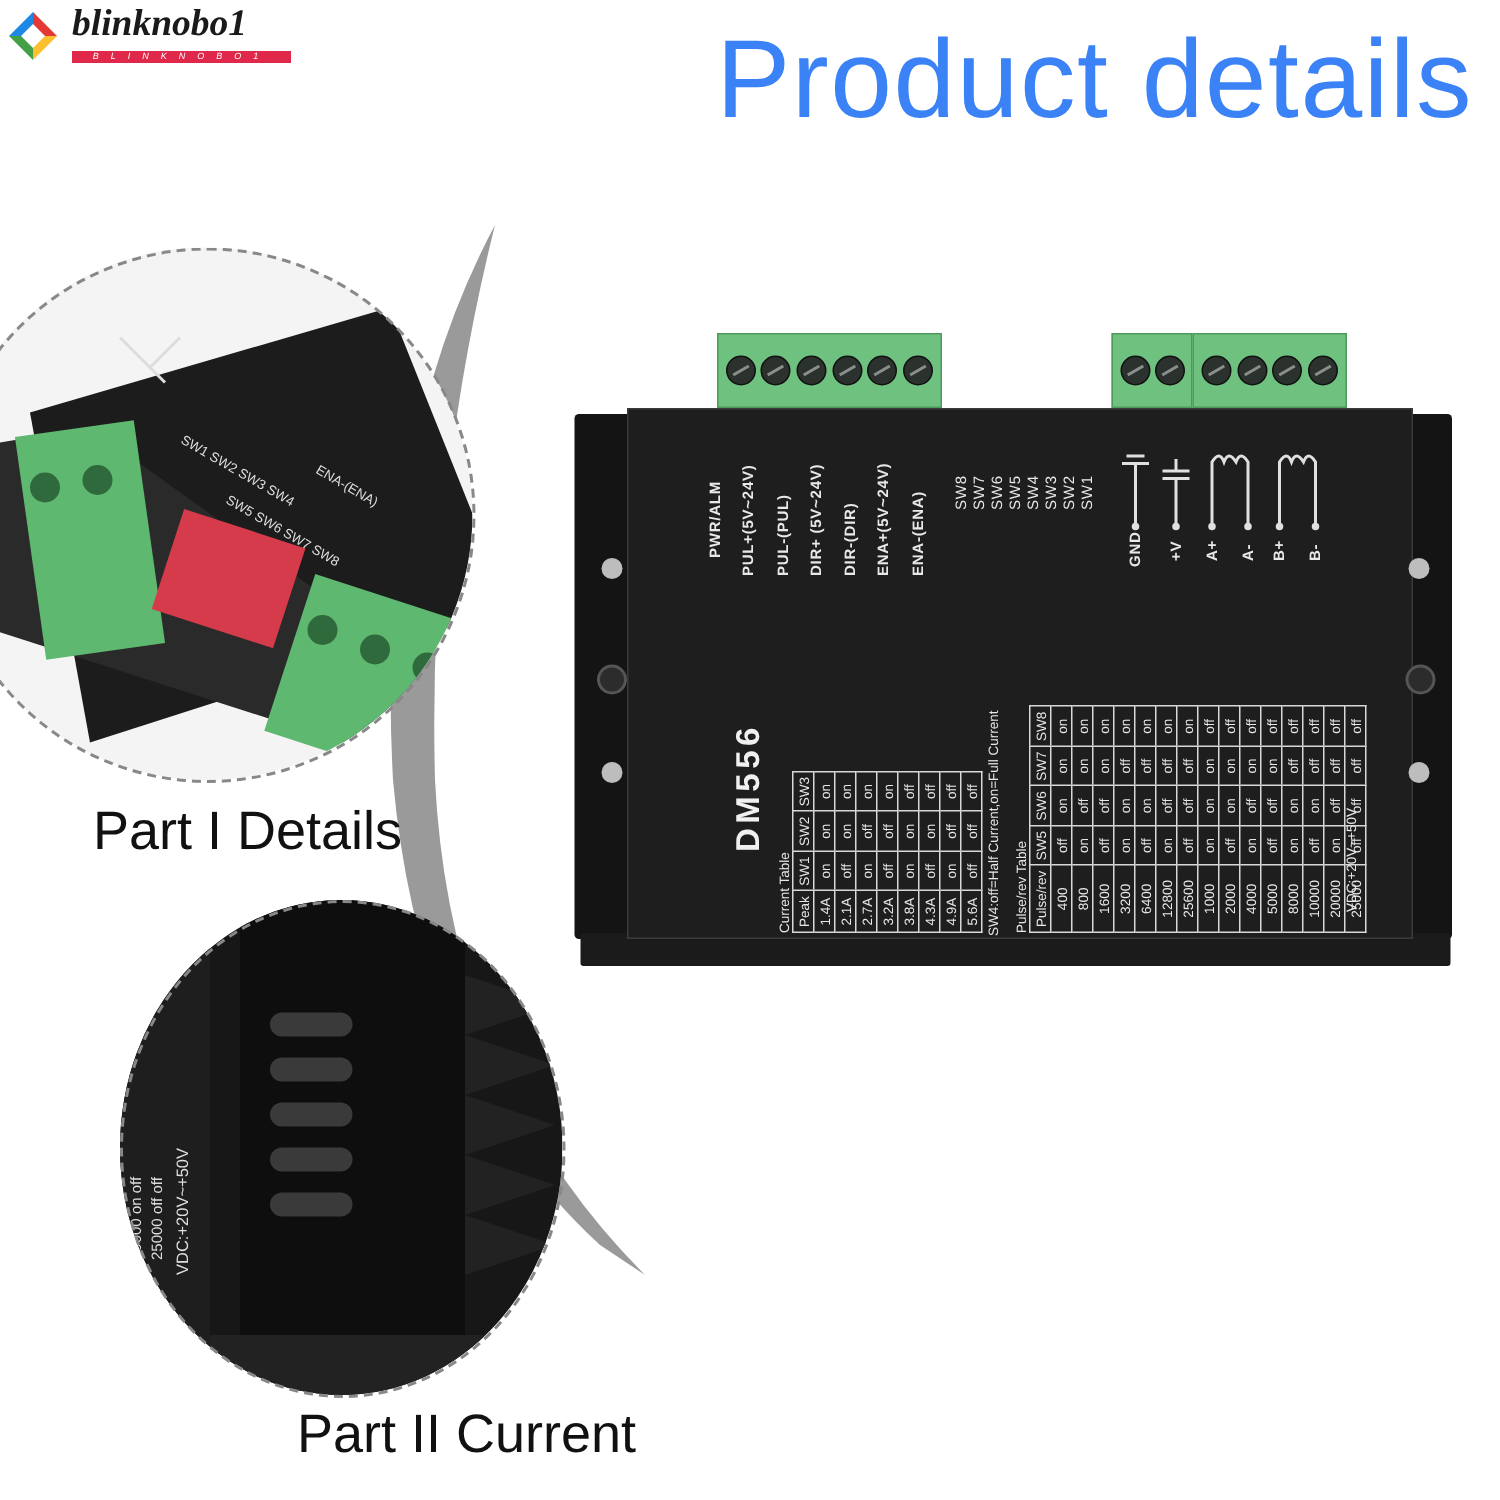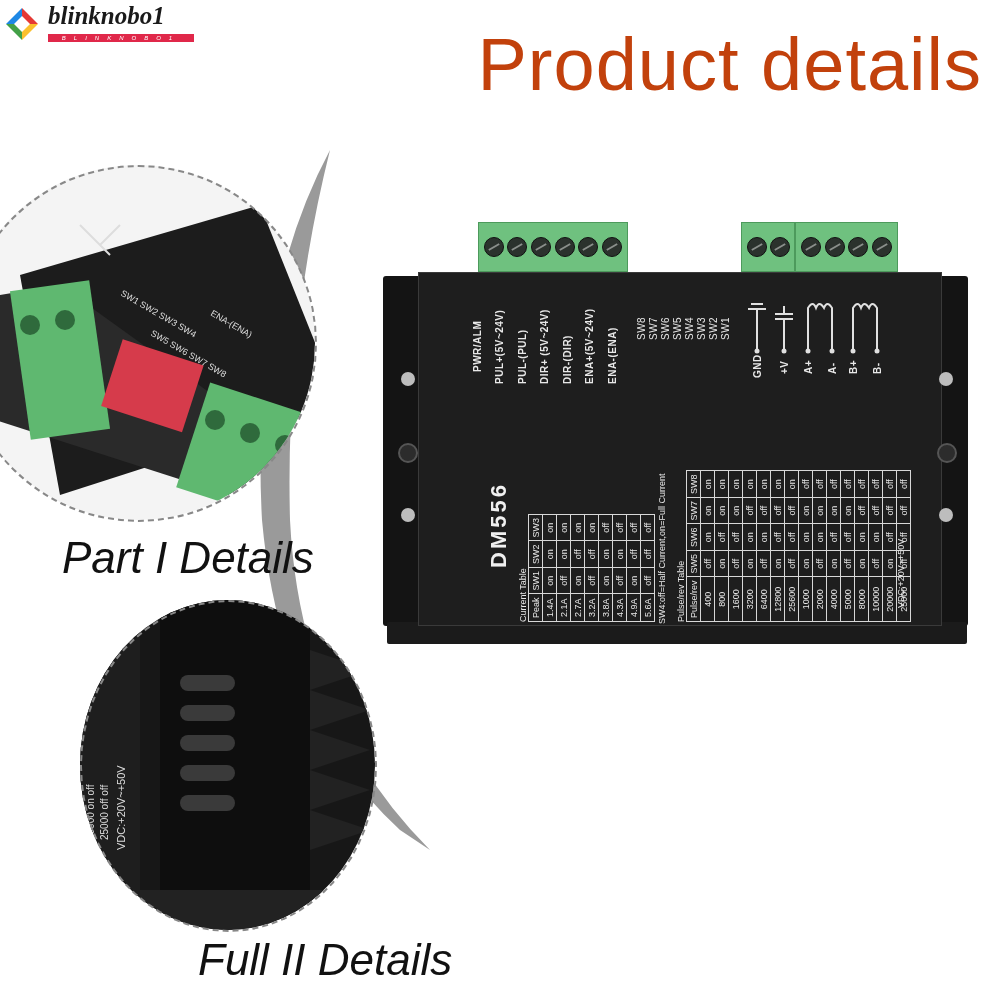--- a/index.html
+++ b/index.html
@@ -4,29 +4,29 @@
 <style>
   html,body{margin:0;padding:0;}
   body{width:1000px;height:1000px;position:relative;overflow:hidden;background:#ffffff;font-family:"Liberation Sans",sans-serif;}
   .abs{position:absolute;}
   
   .logo{left:2px;top:4px;width:200px;height:40px;font-style:italic;}
   .logo-mark{position:absolute;left:2px;top:2px;width:36px;height:36px;}
   .logo-text{position:absolute;left:46px;top:-2px;font-family:"Liberation Serif",serif;font-weight:bold;font-size:25px;color:#1a1a1a;letter-spacing:0px;}
   .logo-bar{position:absolute;left:46px;top:30px;width:146px;height:8px;background:#e0284a;color:#fff;font-size:6px;letter-spacing:8px;line-height:8px;text-align:center;overflow:hidden;}
   
-  .title{right:18px;top:10px;font-size:74px;color:#c2410c;letter-spacing:1px;font-weight:normal;margin-top:12px;}
+  .title{right:18px;top:10px;font-size:74px;color:#3b82f6;letter-spacing:1px;font-weight:normal;}
   
   .swoosh{left:0;top:0;width:1000px;height:1000px;}
   
   .circle{border-radius:50%;overflow:hidden;}
   .c1{left:-40px;top:165px;width:355px;height:355px;background:#f4f4f4;}
   .c2{left:80px;top:600px;width:295px;height:330px;background:#f4f4f4;}
   .dash-ring{border:2px dashed #888;border-radius:50%;}
-  .part-label{font-size:44px;color:#111;font-style:italic;}
+  .part-label{font-size:36px;color:#111;}
   
   .driver-flange{left:383px;top:276px;width:585px;height:350px;background:#141414;border-radius:3px;}
   .driver-base{left:387px;top:622px;width:580px;height:22px;background:#1b1b1b;border-radius:2px;}
   .driver-top{left:418px;top:272px;width:522px;height:352px;background:#1e1e1e;border:1px solid #3a3a3a;}
   .hole{width:14px;height:14px;border-radius:50%;background:#bdbdbd;}
   .screw{width:16px;height:16px;border-radius:50%;background:#2c2c2c;border:2px solid #555;}
   
   .term{background:#6fc17f;border:1px solid #4d9a5c;display:flex;align-items:center;justify-content:space-around;padding:0 3px;box-sizing:border-box;}
   .term-screw{width:18px;height:18px;border-radius:50%;background:#2b322d;border:1px solid #111;position:relative;}
   .term-screw::after{content:"";position:absolute;left:3px;top:8px;width:12px;height:2px;background:#8a8f8b;transform:rotate(-30deg);}
@@ -100,21 +100,21 @@
       <polygon points="230,170 290,190 230,210"></polygon>
       <polygon points="230,210 290,230 230,250"></polygon>
     </g>
     <rect x="60" y="290" width="200" height="40" fill="#222"></rect>
     <text x="45" y="250" fill="#ddd" font-size="11" transform="rotate(-90 45 250)" font-family="Liberation Sans, sans-serif">VDC:+20V~+50V</text>
     <text x="28" y="240" fill="#ddd" font-size="10" transform="rotate(-90 28 240)" font-family="Liberation Sans, sans-serif">25000 off off</text>
     <text x="14" y="240" fill="#ddd" font-size="10" transform="rotate(-90 14 240)" font-family="Liberation Sans, sans-serif">20000 on off</text>
   </svg>
 </div>
 <div class="abs dash-ring" style="left:80px;top:600px;width:293px;height:328px;"></div>
-<div class="abs part-label" style="left:198px;top:935px;">Full II Details</div>
+<div class="abs part-label" style="left:198px;top:935px;">Part II Current</div>
 
 <div class="abs driver-flange"></div>
 <div class="abs driver-base"></div>
 <div class="abs driver-top"></div>
 
 <div class="abs hole" style="left:401px;top:372px;"></div>
 <div class="abs screw" style="left:398px;top:443px;"></div>
 <div class="abs hole" style="left:401px;top:508px;"></div>
 <div class="abs hole" style="left:939px;top:372px;"></div>
 <div class="abs screw" style="left:937px;top:443px;"></div>

